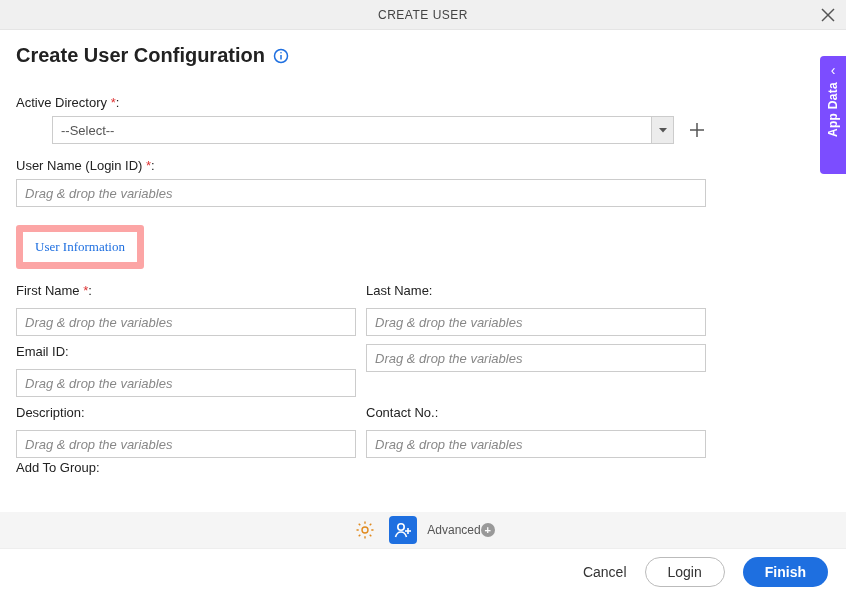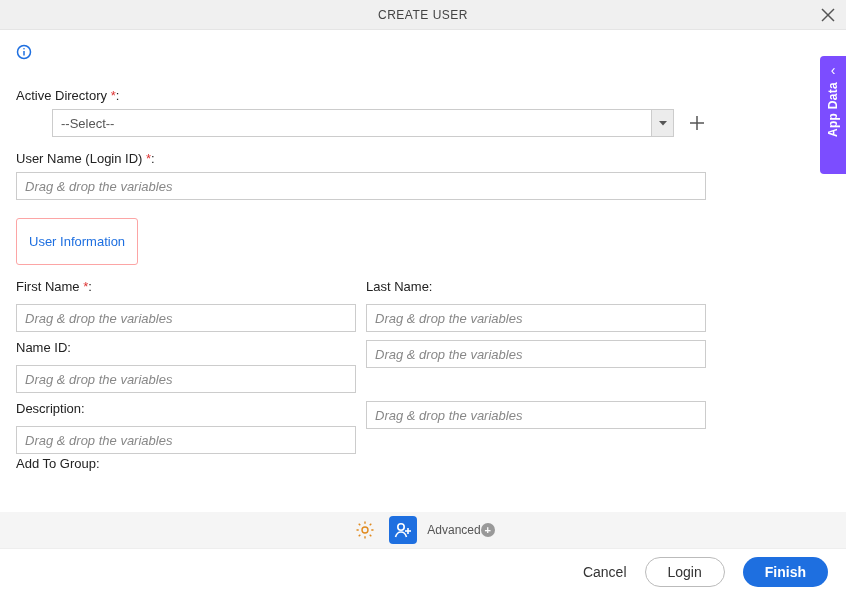--- a/index.html
+++ b/index.html
@@ -58,23 +58,24 @@
   }
   .plus-btn svg { width: 16px; height: 16px; stroke: #555; }
   .text-input {
     width: 100%; height: 28px; border: 1px solid #ccc;
     padding: 0 8px; font-size: 13px; font-style: italic; color: #888;
     outline: none;
   }
   .text-input::placeholder { font-style: italic; color: #888; }
   .user-info-tab {
     display: inline-block; margin-top: 18px; margin-bottom: 14px;
-    border: 1px solid #fca5a5; border-radius: 3px;
-    padding: 15px 12px; font-size: 13px; color: #1e6fe0;
+    border: 7px solid #fca5a5; border-radius: 3px;
+    padding: 7px 12px; font-size: 13px; color: #1e6fe0;
     background: #fff;
+    font-family: Liberation Serif, serif;
   }
   .grid-two {
     display: grid;
     grid-template-columns: 340px 340px;
     column-gap: 10px;
     row-gap: 8px;
   }
   .field-group { display: flex; flex-direction: column; gap: 4px; }
   .add-to-group { font-size: 13px; color: #222; margin-top: 2px; }
   .app-data-tab {
@@ -142,20 +143,21 @@
 </div>
 
 <div class="app-data-tab">
   <span class="chev">‹</span>
   <span class="vtext">App Data</span>
 </div>
 
 <div class="content">
 
   <div class="page-title-row">
+    <span class="page-title">Create User Configuration</span>
     <span class="info-icon">
       <svg viewBox="0 0 16 16" fill="none" stroke="#1e6fe0" stroke-width="1.5">
         <circle cx="8" cy="8" r="6.5"></circle>
         <line x1="8" y1="7" x2="8" y2="11.5"></line>
         <circle cx="8" cy="4.7" r="0.8" fill="#1e6fe0" stroke="none"></circle>
       </svg>
     </span>
   </div>
 
   <div class="form-area">
@@ -195,31 +197,32 @@
         <div class="field-label">
           <span>First Name </span><span class="req">*</span><span>:</span>
         </div>
         <input class="text-input" placeholder="Drag &amp; drop the variables" style="">
       </div>
       <div class="field-group">
         <div class="field-label">Last Name:</div>
         <input class="text-input" placeholder="Drag &amp; drop the variables" style="">
       </div>
       <div class="field-group">
-        <div class="field-label">Name ID:</div>
+        <div class="field-label">Email ID:</div>
         <input class="text-input" placeholder="Drag &amp; drop the variables" style="">
       </div>
       <div class="field-group">
         <input class="text-input" placeholder="Drag &amp; drop the variables" style="">
       </div>
       <div class="field-group">
         <div class="field-label">Description:</div>
         <input class="text-input" placeholder="Drag &amp; drop the variables" style="">
       </div>
       <div class="field-group">
+        <div class="field-label">Contact No.:</div>
         <input class="text-input" placeholder="Drag &amp; drop the variables" style="">
       </div>
     </div>
 
     <div class="add-to-group">Add To Group:</div>
   </div>
 </div>
 
 <div class="bottom-toolbar">
   <span class="gear-icon">

